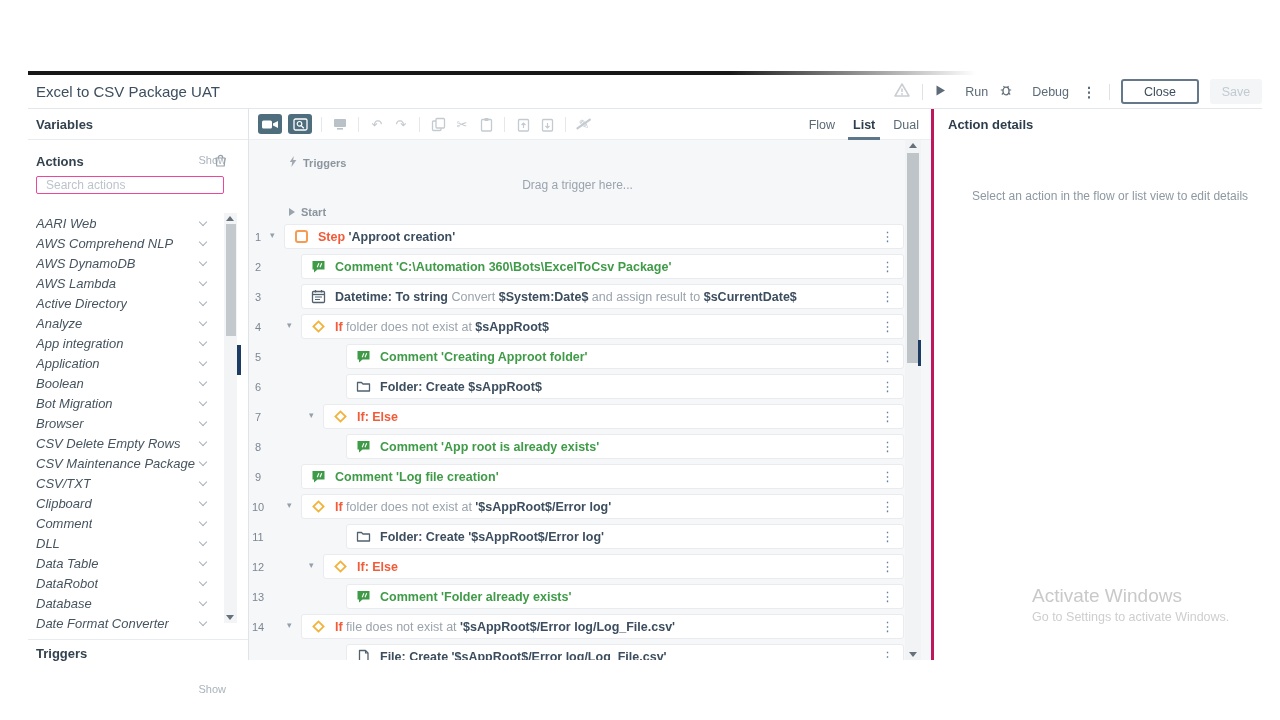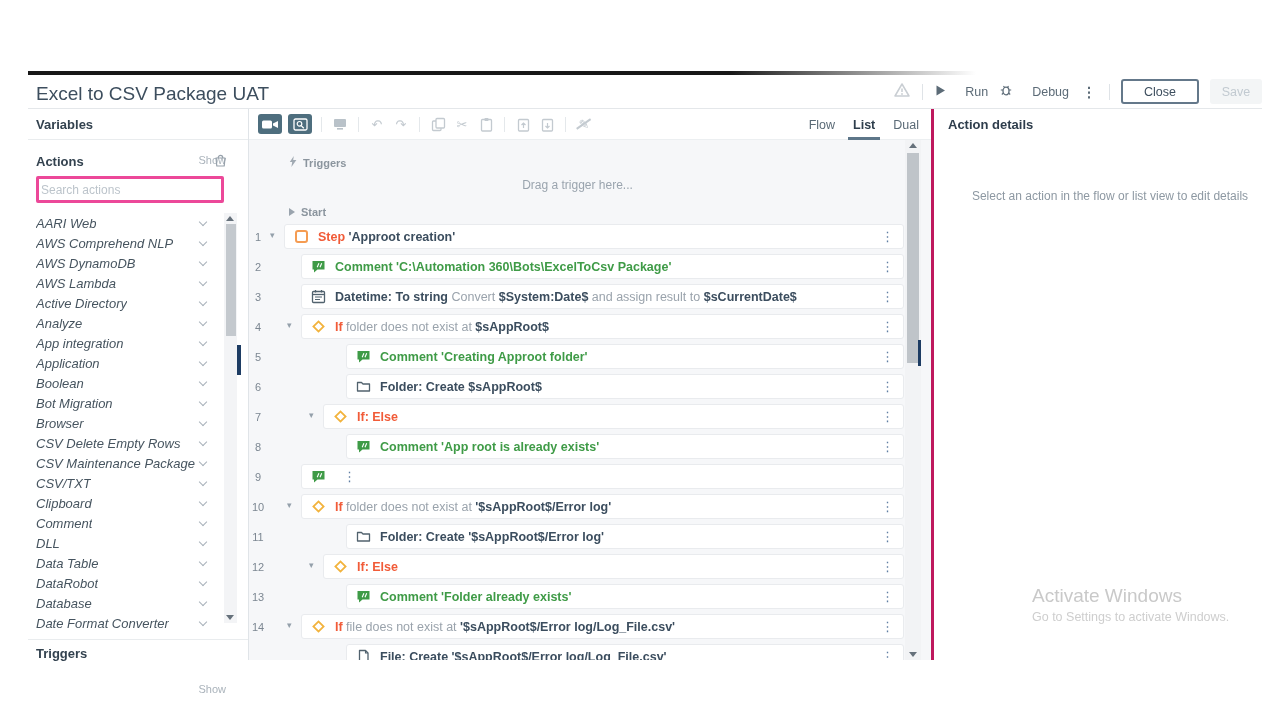--- a/index.html
+++ b/index.html
@@ -5,37 +5,37 @@
   * { box-sizing: border-box; margin: 0; padding: 0; }
   html,body { width:1280px; height:720px; background:#fff; font-family:"Liberation Sans",sans-serif; overflow:hidden; }
   body { position:relative; }
 
   
   .topline { position:absolute; left:28px; top:71px; width:948px; height:4px;
     background:linear-gradient(90deg,#181818 0%,#181818 74%,rgba(24,24,24,0) 100%); }
 
   
   .titlebar { position:absolute; left:28px; top:75px; width:1234px; height:34px; background:#fff; border-bottom:1px solid #e4e7ea; }
-  .page-title { position:absolute; left:8px; top:8px; font-size:19px; color:#3d4e5e; }
+  .page-title { position:absolute; left:8px; top:8px; font-size:15px; color:#3d4e5e; }
   .tb-right { position:absolute; right:0; top:0; height:100%; display:flex; align-items:center; gap:11px; }
   .tb-item { display:flex; align-items:center; gap:19px; color:#5c6b77; font-size:12.5px; cursor:default; }
   .vdiv { width:1px; height:16px; background:#dfe3e7; }
   .kebab { color:#5c6b77; font-size:14px; font-weight:700; padding:0 2px; }
   .btn-close { width:78px; height:25px; border:2px solid #64788a; border-radius:3px; background:#fff; color:#3d4e5e; font-size:12.5px; font-family:inherit; }
   .btn-save { width:52px; height:25px; border:none; border-radius:3px; background:#f3f5f6; color:#c2cad1; font-size:12.5px; font-family:inherit; }
 
   
   .sidebar { position:absolute; left:28px; top:109px; width:221px; height:551px; background:#fff; border-right:1px solid #e0e4e8; }
   .sb-sec { position:absolute; left:0; width:100%; }
   .sb-vars { top:0; height:31px; border-bottom:1px solid #e9ecee; }
   .sb-h { position:absolute; left:8px; top:8px; font-size:13px; font-weight:700; color:#33424f; }
   .sb-show { position:absolute; right:22px; top:9px; font-size:11px; color:#aab3bb;margin-top:36px; }
   .sb-actions-h { top:37px; height:28px; }
   .bag { position:absolute; right:20px; top:7px; }
-  .search { position:absolute; left:8px; top:67px; width:188px; height:27px; border:3px solid #ec4899; border-radius:2px; padding:0 2px; font-size:12px; color:#45525e; outline:none; font-family:inherit; }
+  .search { position:absolute; left:8px; top:67px; width:188px; height:18px; border:1px solid #ec4899; border-radius:2px; padding:0 9px; font-size:12px; color:#45525e; outline:none; font-family:inherit; }
   .search::placeholder { color:#bcc4cb; }
   .sb-list { position:absolute; left:0; top:104px; width:196px; height:422px; overflow:hidden; }
   .sb-item { position:relative; height:20px; padding-left:8px; display:flex; align-items:center; font-size:13px; color:#46545f; }
   .sb-item-label { white-space:nowrap; overflow:hidden;font-style:italic; }
   .chv { width:6px; height:6px; border-right:1.4px solid #a8b1ba; border-bottom:1.4px solid #a8b1ba; transform:rotate(45deg); position:absolute; right:18px; top:6px; }
   .sb-scroll { position:absolute; left:196px; top:104px; width:13px; height:410px; background:#f3f4f6; }
   .sb-thumb { position:absolute; left:1.5px; top:11px; width:10px; height:112px; background:#c4c9ce; }
   .arr-up { width:0; height:0; border-left:4px solid transparent; border-right:4px solid transparent; border-bottom:5px solid #66717b; position:absolute; left:2px; top:3px; }
   .arr-dn { width:0; height:0; border-left:4px solid transparent; border-right:4px solid transparent; border-top:5px solid #66717b; position:absolute; left:2px; bottom:3px; }
   .sb-trig { top:530px; height:21px; border-top:1px solid #e9ecee; }
@@ -507,20 +507,23 @@
 
           <div class="card">
             <span class="ric">
 
               <svg class="i-comment" width="15" height="15" viewBox="0 0 15 15">
                 <path d="M1.5 2 h12 v8.5 h-7 L3 13.5 v-3 H1.5 z" fill="#3f9b47"></path>
                 <path d="M6.2 8.2 L7.9 4.2 M9 8.2 L10.7 4.2" stroke="#fff" stroke-width="1.1"></path>
               </svg>
 
             </span>
+            <span class="rtext">
+              
+            <span class="seg-gr">Comment 'Log file creation'</span></span>
             <span class="rdots">⋮</span>
           </div>
         </div>
 
         <div class="row ind1 chev ic-if">
           <span class="rnum">10</span>
           <span class="rchev">▾</span>
           <div class="card">
             <span class="ric">
 

